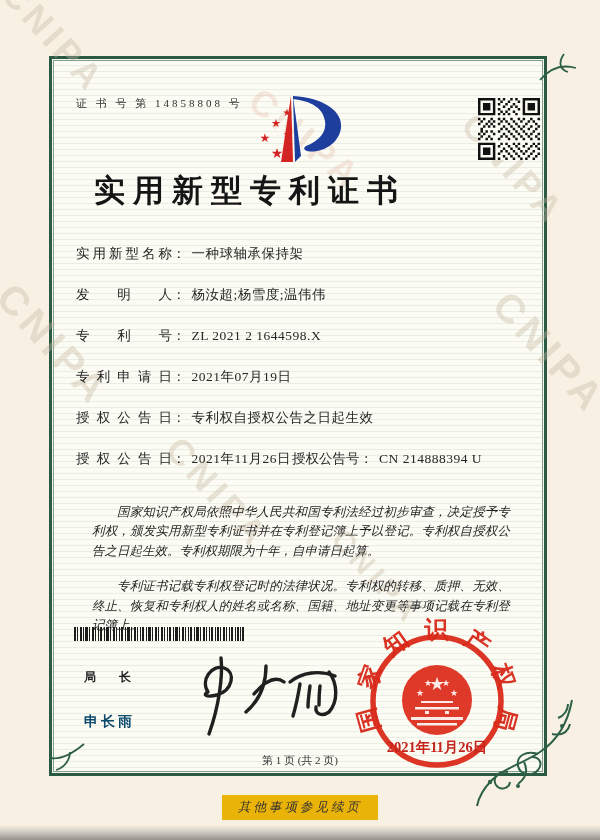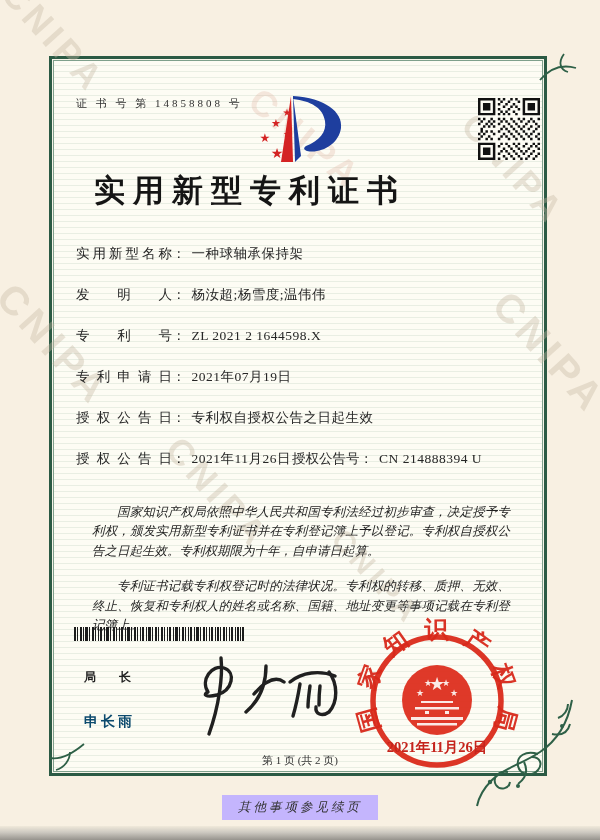--- a/index.html
+++ b/index.html
@@ -43,21 +43,21 @@
   .barcode{left:74px;top:627px;}
 
   .director-label{left:84px;top:669px;font-size:12px;letter-spacing:10px;color:#222;font-weight:bold;}
   .director-name{left:84px;top:697px;font-size:14px;letter-spacing:3px;color:#0c4a6e;font-weight:bold;margin-top:16px;}
   .signature{left:178px;top:652px;}
 
   .seal{left:350px;top:616px;}
 
   .page-info{left:0;top:753px;width:600px;text-align:center;font-size:11px;color:#333;}
 
-  .note{top:795px;left:50%;transform:translateX(-50%);background:#c4b5fd;
+  .note{top:795px;left:50%;transform:translateX(-50%);background:#eab308;
         padding:4px 16px;font-size:12.5px;letter-spacing:3px;color:#333;font-style:italic;}
 
   .flourish-br{left:466px;top:696px;}
   .curl-tr{left:536px;top:46px;}
   .curl-bl{left:44px;top:736px;}
 
   .edge-bottom{position:absolute;z-index:6;left:0;right:0;bottom:0;height:14px;
         background:linear-gradient(#f0e9da 0%, #cdc9c1 45%, #96938d 100%);}
 </style>
 </head>

